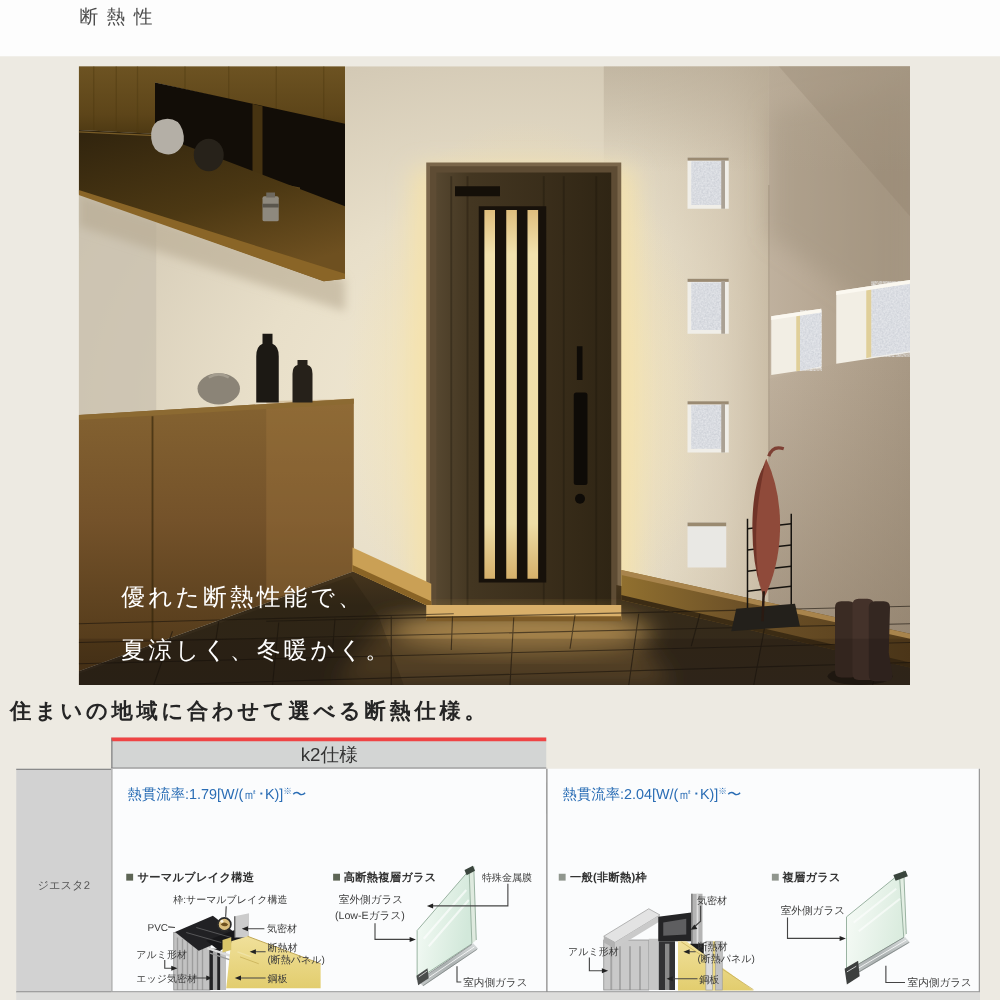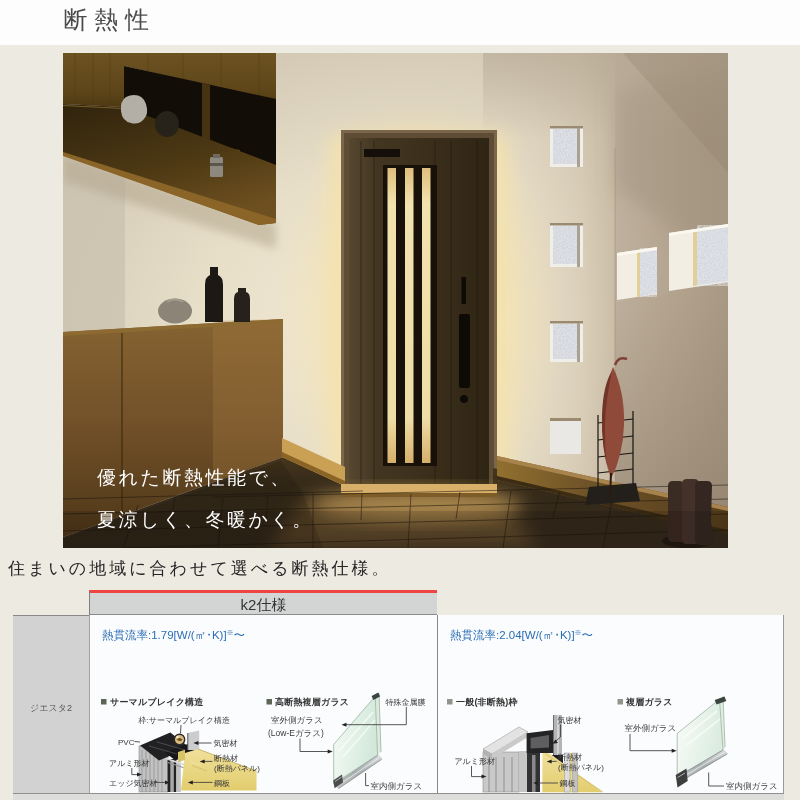--- a/index.html
+++ b/index.html
@@ -6,21 +6,21 @@
   html,body{margin:0;padding:0;}
   body{width:800px;height:800px;overflow:hidden;background:#edeae2;
        font-family:"Liberation Sans",sans-serif;position:relative;}
   .abs{position:absolute;}
 </style>
 </head>
 <body>
 
 <div class="abs" style="left:0;top:0;width:800px;height:45px;background:#fdfdfd;"></div>
 
-<div class="abs" style="left:63.5px;top:4px;font-size:24px;letter-spacing:6.8px;color:#4b4b4b;">断熱性</div>
+<div class="abs" style="left:63.5px;top:4px;font-size:15px;letter-spacing:6.8px;color:#4b4b4b;">断熱性</div>
 
 <div class="abs" style="left:63px;top:53px;width:665px;height:495px;">
 <svg width="665" height="495" viewBox="0 0 665 495">
   <defs>
     <radialGradient id="wallGlow" cx="0.53" cy="0.55" r="0.8">
       <stop offset="0" stop-color="#f4ecd7"></stop>
       <stop offset="0.4" stop-color="#e8dfc9"></stop>
       <stop offset="0.75" stop-color="#d2c8b4"></stop>
       <stop offset="1" stop-color="#b9ad99"></stop>
     </radialGradient>
@@ -315,21 +315,21 @@
   <rect x="0" y="458" width="665" height="37" fill="#0c0905" opacity="0.15"></rect>
 
   <polygon points="560,0 665,0 665,120" fill="#8a7d66" opacity="0.25"></polygon>
 
   <text x="34" y="431" font-size="19" letter-spacing="2.5" fill="#ffffff" font-family="Liberation Sans,sans-serif">優れた断熱性能で、</text>
 
   <text x="34" y="473" font-size="19" letter-spacing="2.5" fill="#ffffff" font-family="Liberation Sans,sans-serif">夏涼しく、冬暖かく。</text>
 </svg>
 </div>
 
-<div class="abs" style="left:8px;top:557px;font-size:17px;font-weight:normal;color:#252525;letter-spacing:3px;">住まいの地域に合わせて選べる断熱仕様。</div>
+<div class="abs" style="left:8px;top:557px;font-size:17px;font-weight:bold;color:#252525;letter-spacing:3px;">住まいの地域に合わせて選べる断熱仕様。</div>
 
 <div class="abs" style="left:13px;top:590px;width:771px;height:210px;">
 
   <div class="abs" style="left:76px;top:0;width:348px;height:25px;background:#d3d5d4;border-top:3px solid #ef4444;border-left:1px solid #808080;border-bottom:1px solid #8a8a8a;box-sizing:border-box;text-align:center;line-height:24px;font-size:15px;color:#333;">k2仕様</div>
 
   <div class="abs" style="left:424px;top:0;width:347px;height:25px;background:#d3d5d4;border-top:1px solid #808080;border-left:1px solid #6e6e6e;border-right:1px solid #999;border-bottom:1px solid #8a8a8a;box-sizing:border-box;text-align:center;line-height:24px;font-size:15px;color:#333;margin-top:36px;">k4仕様</div>
 
   <div class="abs" style="left:0;top:25px;width:76px;height:179px;background:#d2d2d2;border-top:1px solid #8a8a8a;border-bottom:1px solid #8f8f8f;box-sizing:border-box;text-decoration:underline;">
     <div class="abs" style="left:0;top:86px;width:76px;text-align:center;font-size:9px;color:#555;">ジエスタ2</div>
   </div>

